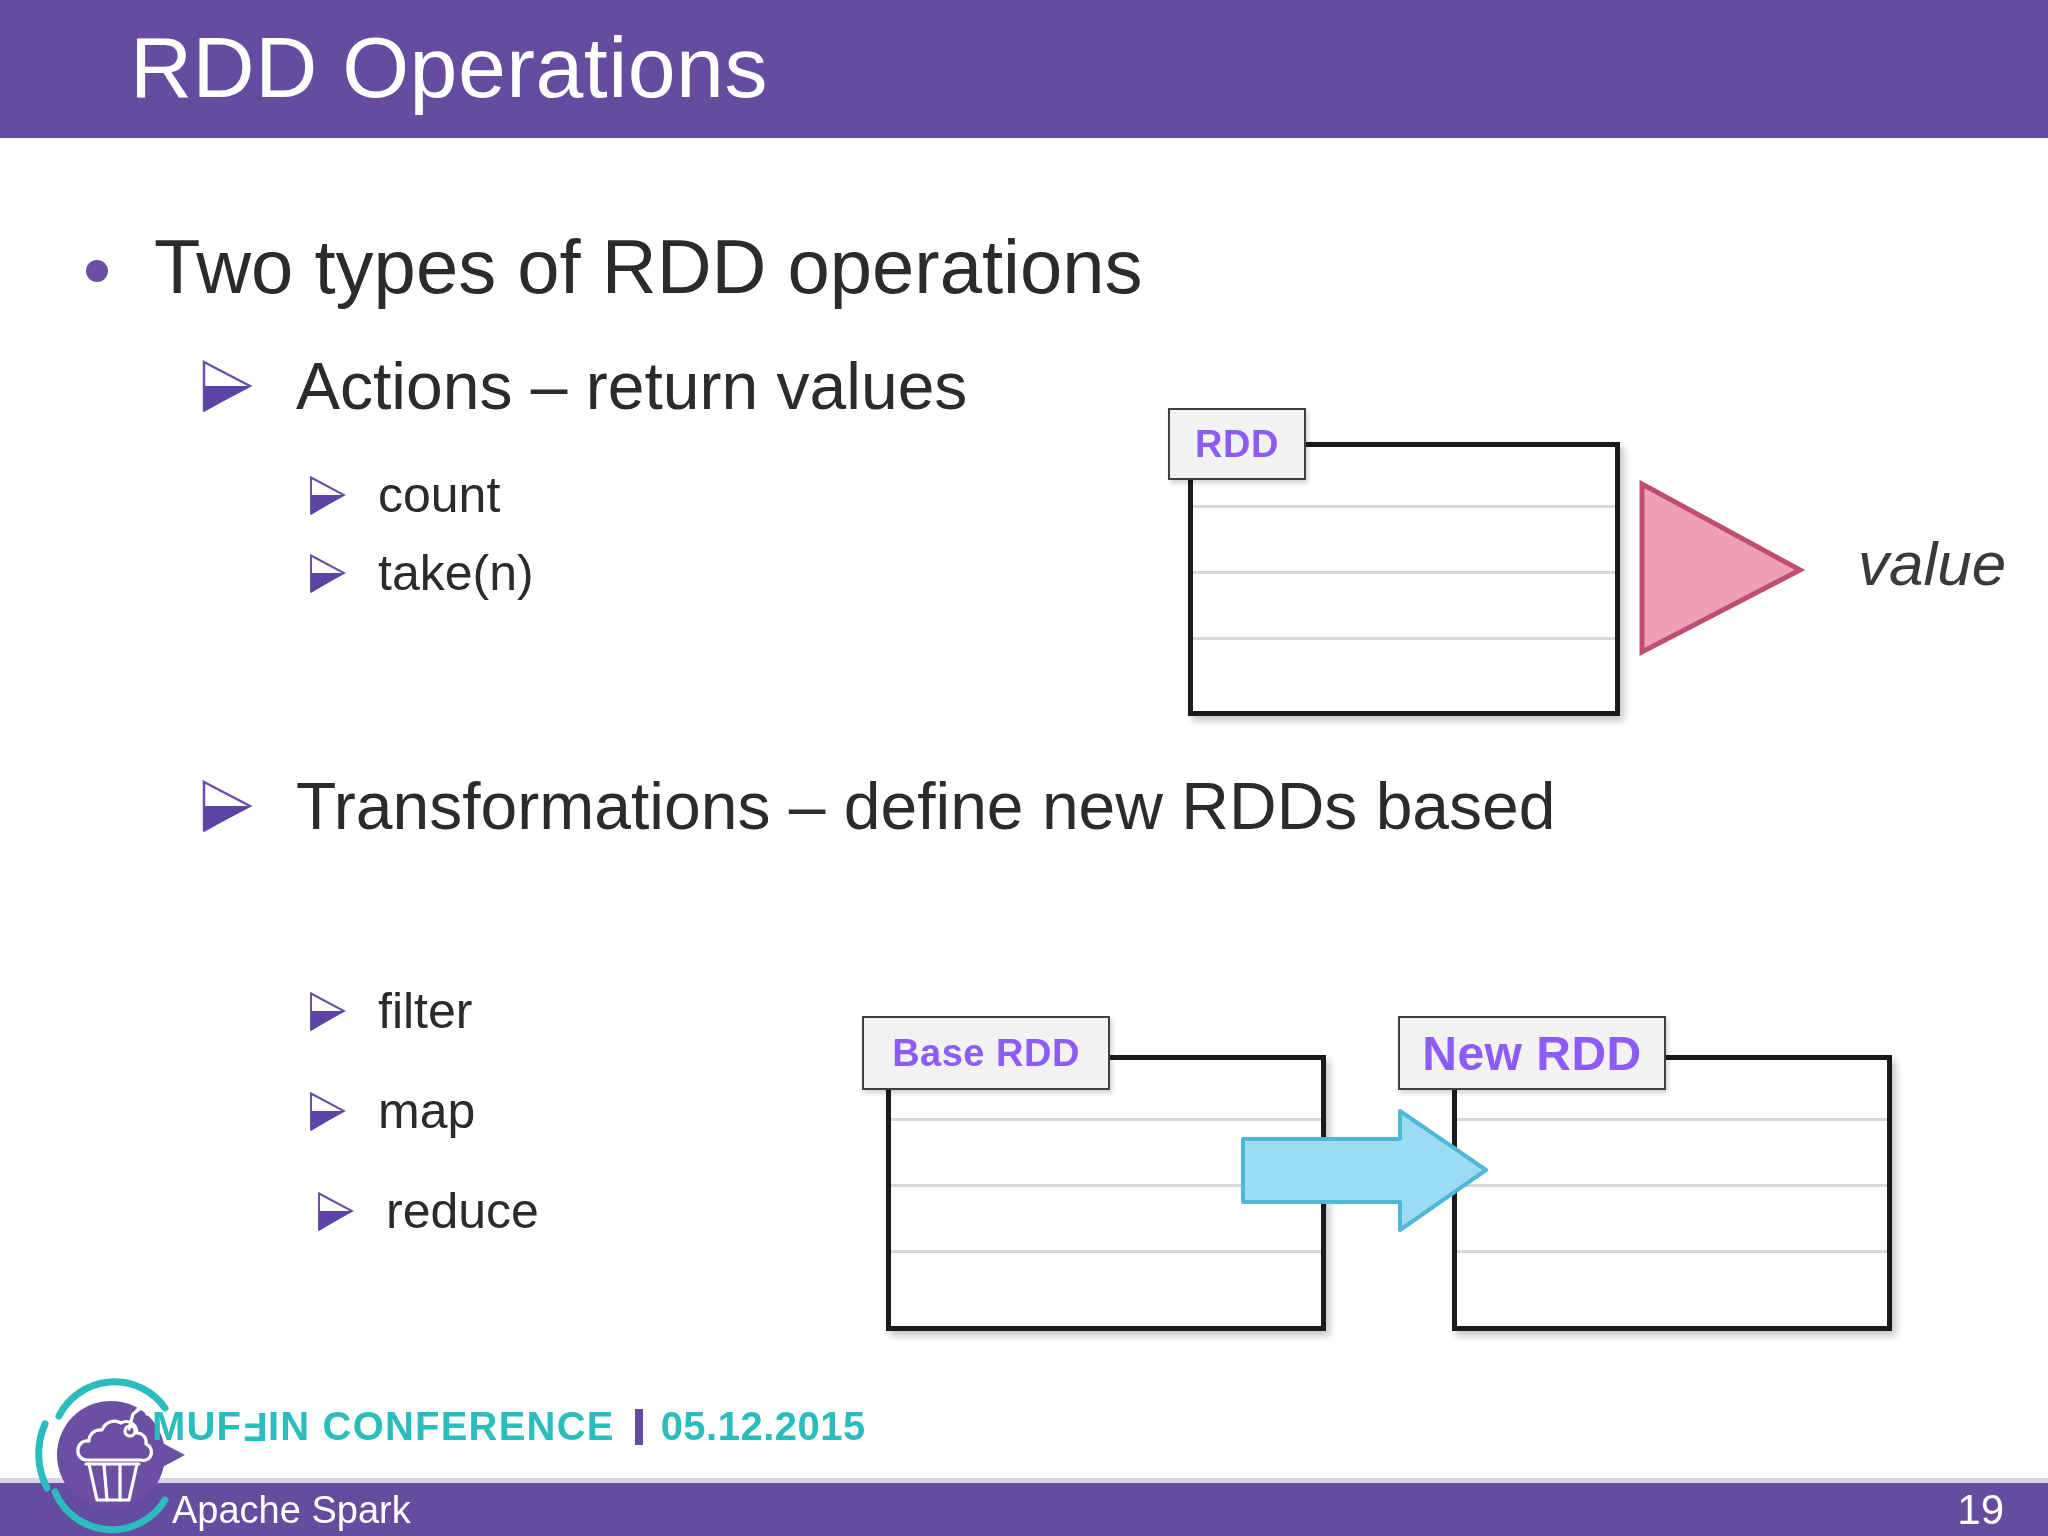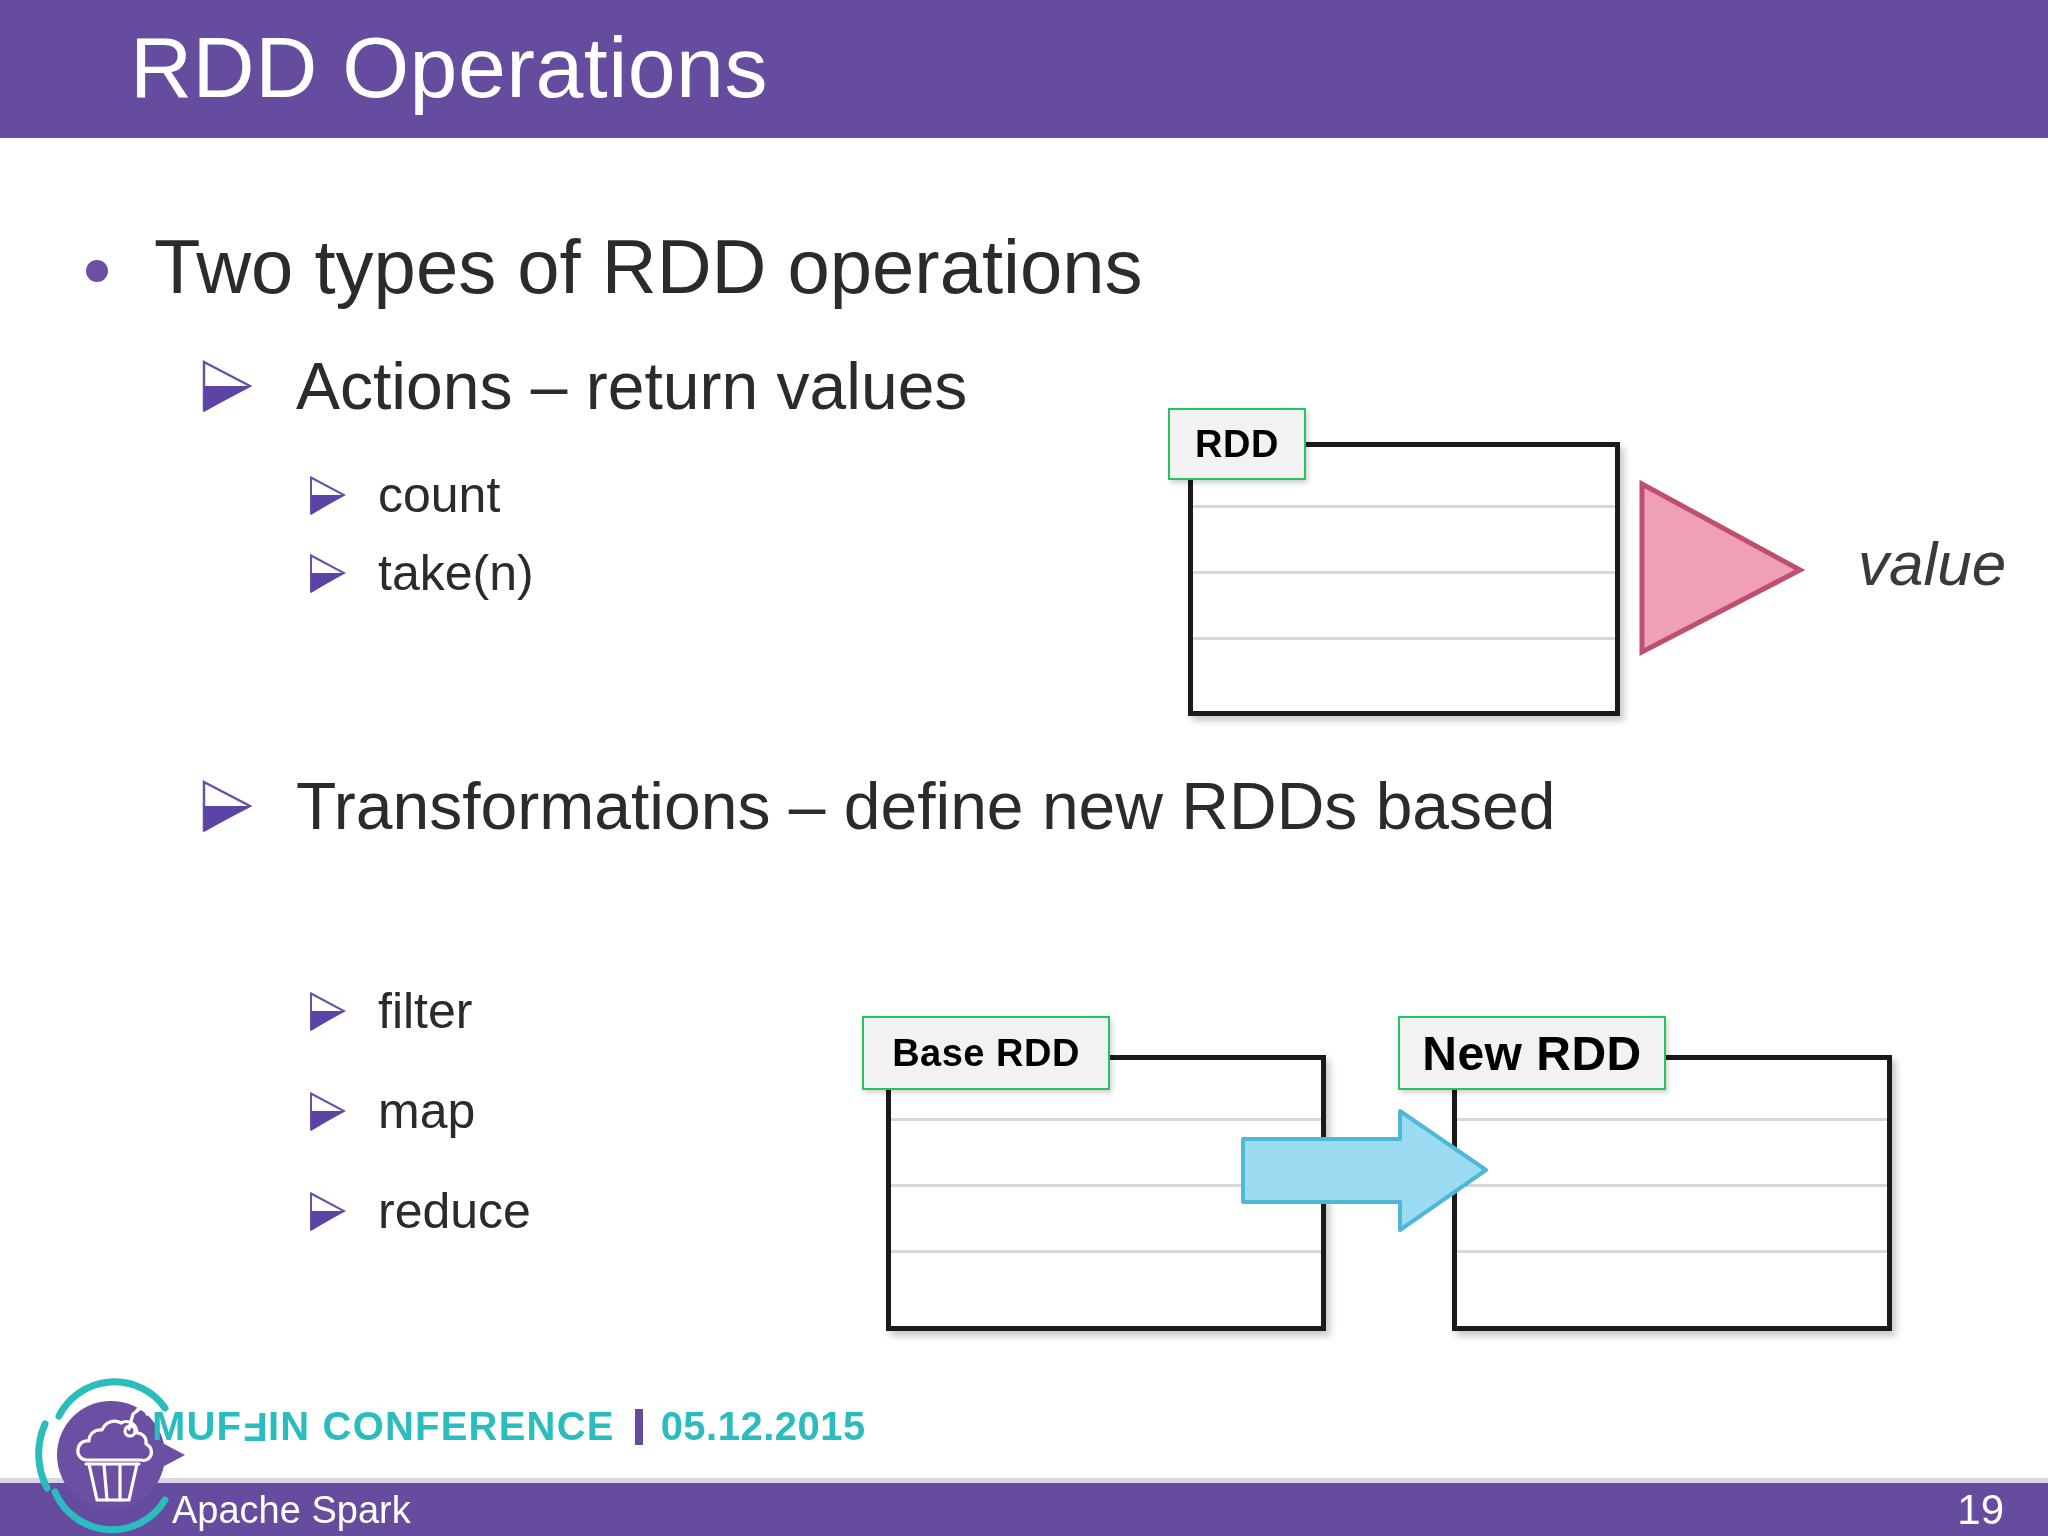--- a/index.html
+++ b/index.html
@@ -110,22 +110,22 @@
     position: absolute;
     left: 0;
     right: 0;
     height: 3px;
     background: #d8d8d8;
   }
   .rdd-label {
     position: absolute;
     box-sizing: border-box;
     background: #f2f2f2;
-    border: 2px solid #22c55e;
-    color: #000000;
+    border: 2px solid #404040;
+    color: #8b5cf6;
     font-weight: 700;
     display: flex;
     align-items: center;
     justify-content: center;
     box-shadow: 2px 3px 5px rgba(0,0,0,0.18);
     letter-spacing: 0.5px;
   }
 
   #value-text {
     position: absolute;
@@ -264,21 +264,21 @@
     </div>
 
     <div class="lvl3" style="left:308px; top:938px;">
       <svg class="arrow-bullet small" viewBox="0 0 38 42">
         <polygon points="3,1.5 36,19 3,37" fill="#ffffff" stroke="#6A4FA3" stroke-width="2"></polygon>
         <polygon points="3,19 36,19 3,39" fill="#5B44A6"></polygon>
       </svg>
       <span class="txt">map</span>
     </div>
 
-    <div class="lvl3" style="left:308px; top:1038px;text-align:center;">
+    <div class="lvl3" style="left:316px; top:1038px;text-align:center;">
       <svg class="arrow-bullet small" viewBox="0 0 38 42">
         <polygon points="3,1.5 36,19 3,37" fill="#ffffff" stroke="#6A4FA3" stroke-width="2"></polygon>
         <polygon points="3,19 36,19 3,39" fill="#5B44A6"></polygon>
       </svg>
       <span class="txt">reduce</span>
     </div>
   </div>
 
   <div class="rdd-table" style="left:1188px; top:442px; width:432px; height:274px;">
     <div class="rowline" style="top:58px;"></div>

